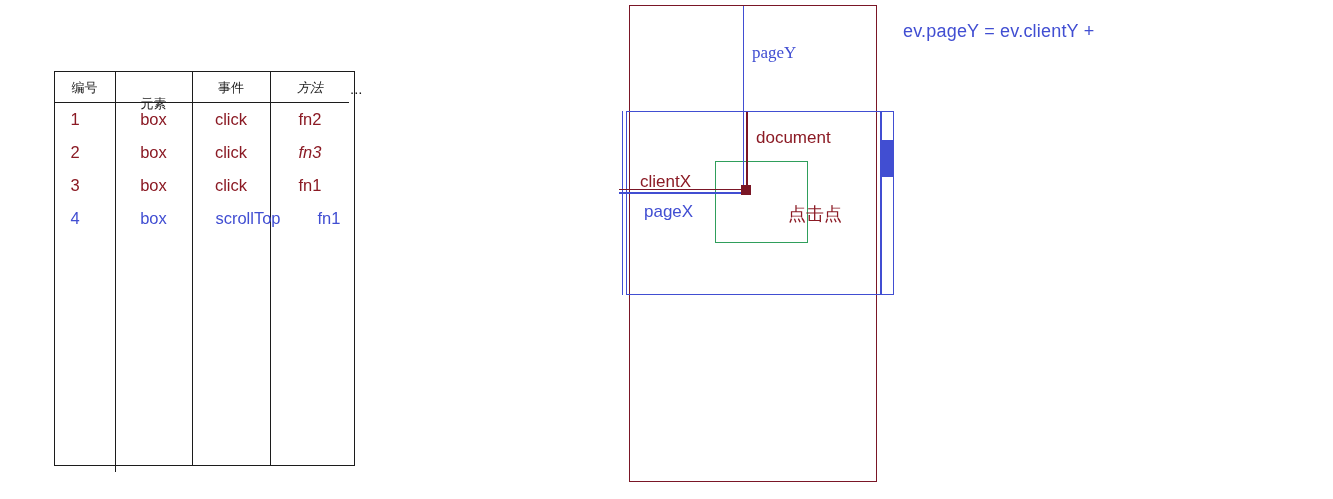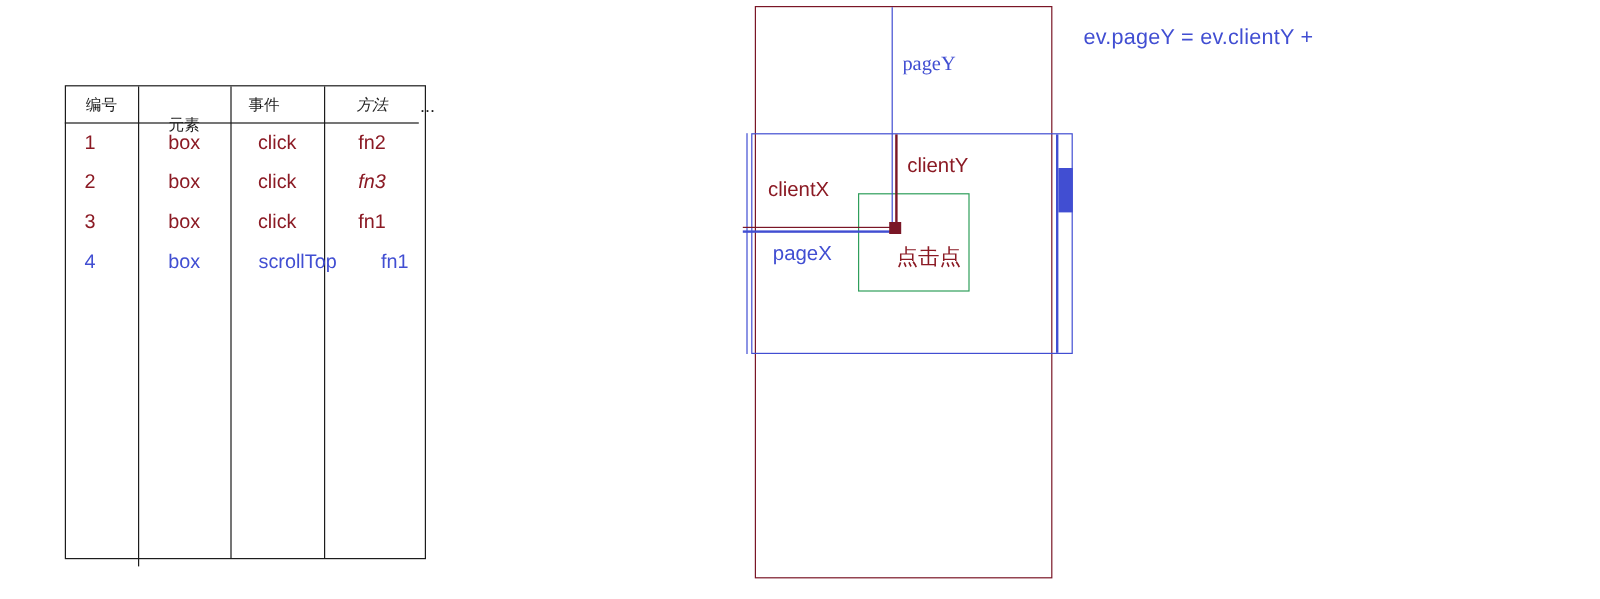--- a/index.html
+++ b/index.html
@@ -35,21 +35,21 @@
   <div class="abs" style="left:54px;top:71px;width:301px;height:395px;border:1.5px solid #1c1c1c;box-sizing:border-box;z-index:1;"></div>
 
   <div class="vline blk" style="left:114.5px;top:72px;height:400px;z-index:1;"></div>
   <div class="vline blk" style="left:191.5px;top:72px;height:393px;z-index:1;"></div>
   <div class="vline blk" style="left:269.5px;top:72px;height:393px;z-index:1;"></div>
 
   <div class="hline blk" style="left:54px;top:101.5px;width:295px;z-index:1;"></div>
 
   <div class="hcell" style="left:54px;top:76px;width:61px;">编号</div>
   <div class="hcell" style="left:115px;top:92px;width:77px;">元素</div>
-  <div class="hcell" style="left:181px;top:76px;width:78px;">事件</div>
+  <div class="hcell" style="left:192px;top:76px;width:78px;">事件</div>
   <div class="hcell" style="left:270px;top:76px;width:80px;font-style:italic;">方法</div>
   <div class="label c-black" style="left:350px;top:80px;font-size:15px;">...</div>
 
   <div>
     <span class="cell c-red" style="left:54px;top:108px;width:42px;">1</span>
     <span class="cell c-red" style="left:115px;top:108px;width:77px;">box</span>
     <span class="cell c-red" style="left:192px;top:108px;width:78px;">click</span>
     <span class="cell c-red" style="left:270px;top:108px;width:80px;">fn2</span>
   </div>
 
@@ -89,20 +89,20 @@
 
   <div class="vline rline" style="left:746px;top:112px;height:73px;"></div>
 
   <div class="hline rline" style="left:619px;top:188.5px;width:123px;"></div>
 
   <div class="hline bline" style="left:619px;top:192px;width:123px;"></div>
 
   <div class="abs" style="left:741px;top:185px;width:10px;height:10px;background:#7a1626;"></div>
 
   <div class="label coord-label c-blue" style="left:752px;top:43px;font-family:Liberation Serif, serif;">pageY</div>
-  <div class="label coord-label c-red" style="left:756px;top:128px;">clientY</div>
-  <div class="label coord-label c-red" style="left:640px;top:148px;">clientX</div>
+  <div class="label coord-label c-red" style="left:756px;top:128px;">document</div>
+  <div class="label coord-label c-red" style="left:640px;top:172px;">clientX</div>
   <div class="label coord-label c-blue" style="left:644px;top:202px;">pageX</div>
-  <div class="label c-red" style="left:747px;top:202px;font-size:18px;">点击点</div>
+  <div class="label c-red" style="left:788px;top:202px;font-size:18px;">点击点</div>
 
   <div class="label formula c-blue" style="left:903px;top:21px;">ev.pageY = ev.clientY +</div>
 
 </div>
 
 </body></html>

